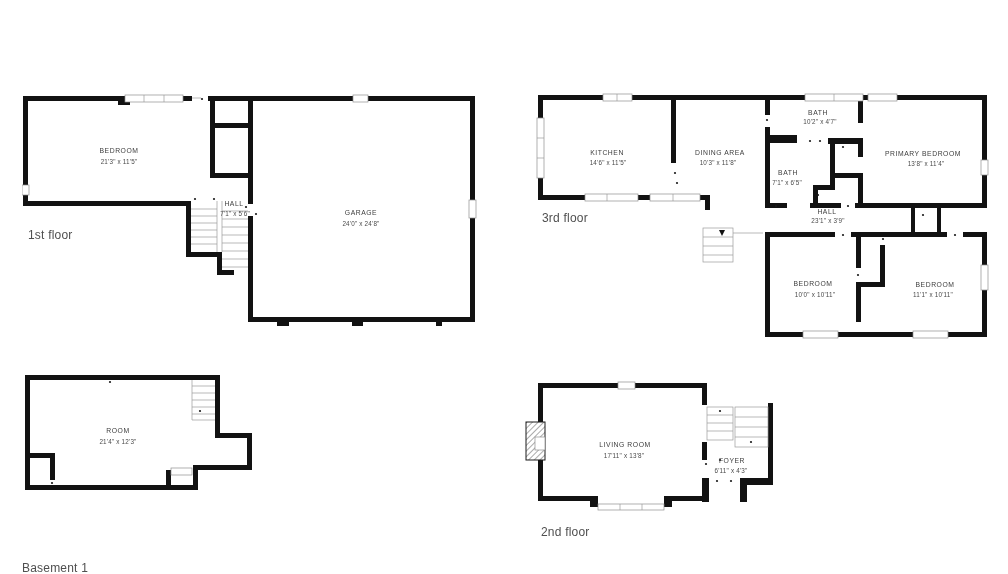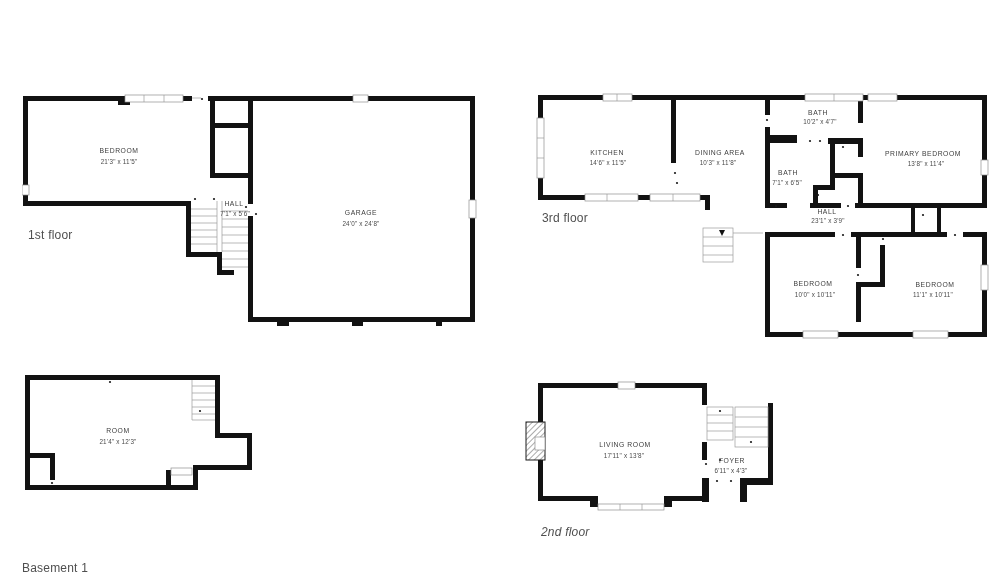--- a/index.html
+++ b/index.html
@@ -298,15 +298,15 @@
       <circle class="dot" cx="181" cy="86" r="1.1"></circle>
       <circle class="dot" cx="195" cy="82" r="1.1"></circle>
       <circle class="dot" cx="192" cy="103" r="1.1"></circle>
       <circle class="dot" cx="206" cy="103" r="1.1"></circle>
     </g>
     <text class="room-name" text-anchor="middle" x="100" y="69">LIVING ROOM</text>
     <text class="room-dims" text-anchor="middle" x="99" y="80">17'11" x 13'8"</text>
     <text class="room-name" text-anchor="middle" x="207" y="85">FOYER</text>
     <text class="room-dims" text-anchor="middle" x="206" y="95">6'11" x 4'3"</text>
   </svg>
-  <div class="floor-label" style="left:541px; top:525px;font-style:italic;">2nd floor</div>
+  <div class="floor-label" style="left:541px; top:525px;">2nd floor</div>
 
 </div>
 
 </body></html>

